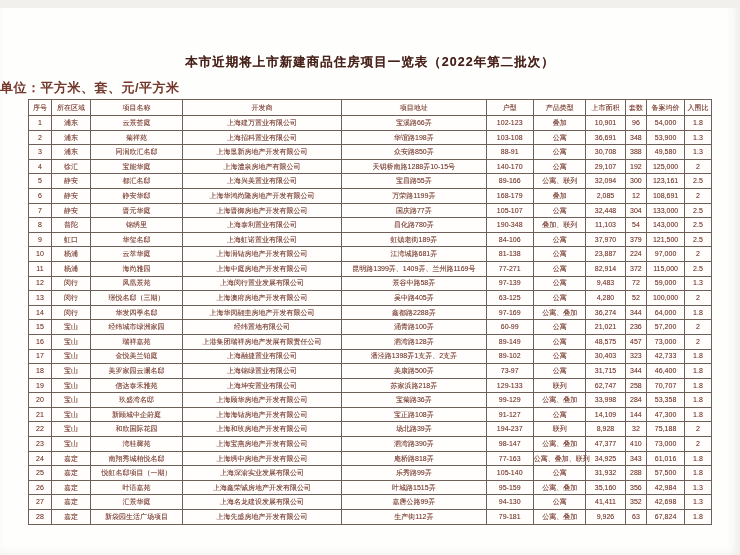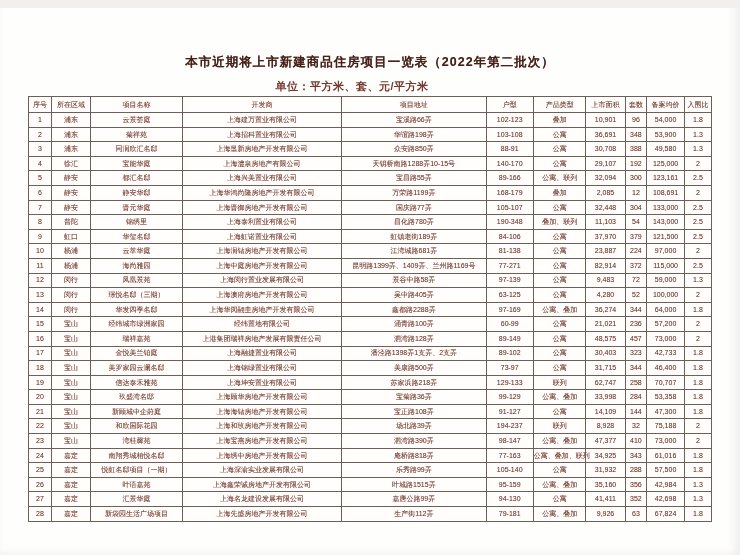--- a/index.html
+++ b/index.html
@@ -17,22 +17,22 @@
     margin:46px 0 0 0;
     text-align:center;
     font-size:12.5px;
     font-weight:bold;
     letter-spacing:1px;
     color:#46221a;
     text-shadow:0 0 0.5px rgba(90,40,25,0.55);
   }
   .unit-note{
     margin:8px 36px 2px 0;
-    text-align:center;
-    font-size:11px;
+    text-align:left;
+    font-size:13px;
     font-weight:bold;
     color:#74392c;
     letter-spacing:0.5px;
   }
   table.projects{
     table-layout:fixed;
     border-collapse:collapse;
     margin:2px auto 0 auto;
     width:684px;
     background:#fffefd;

